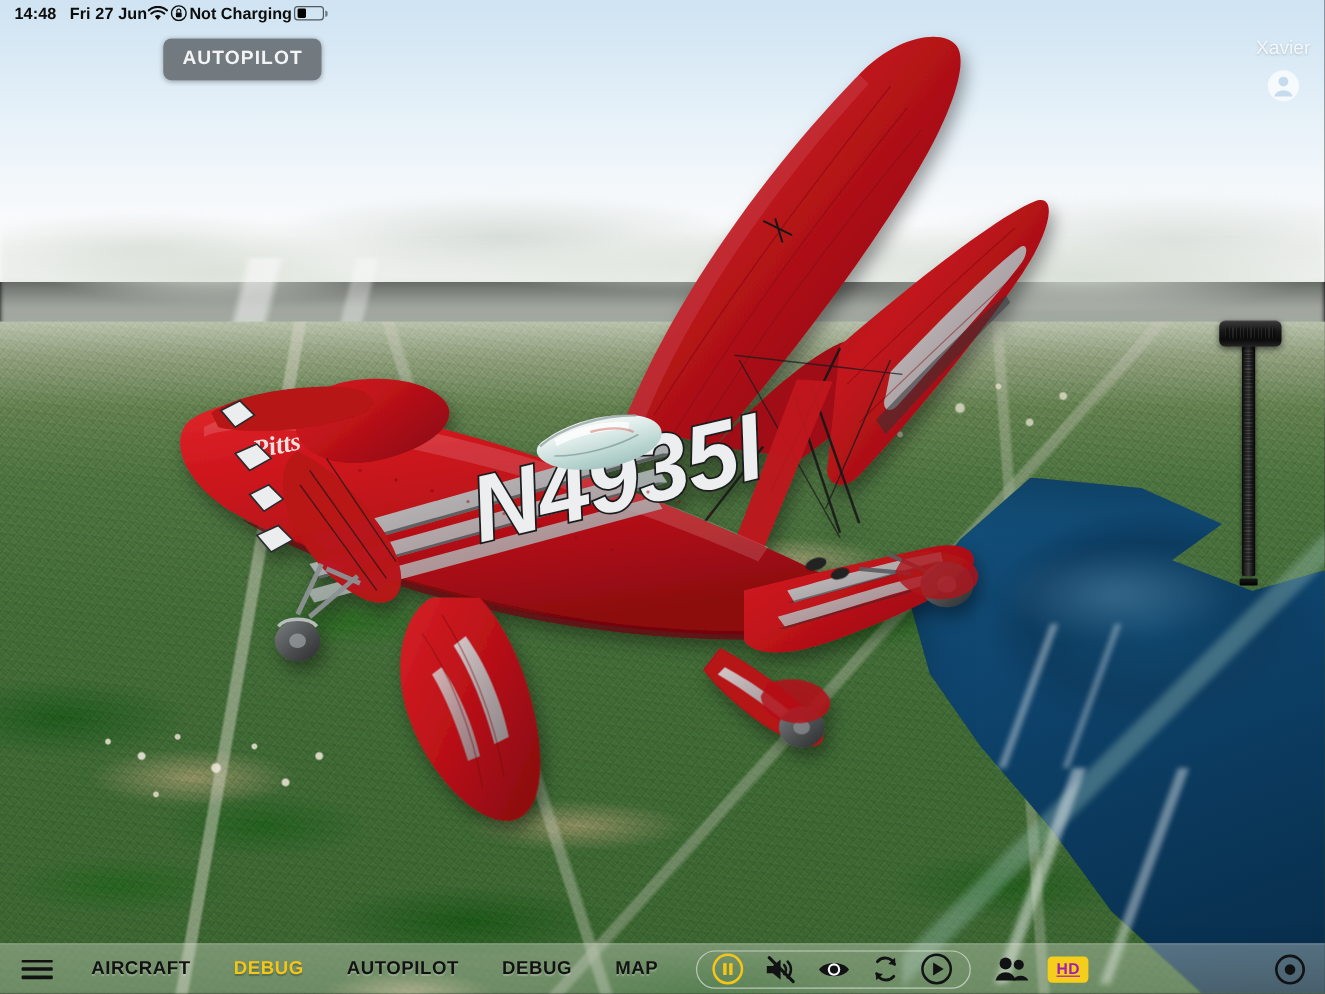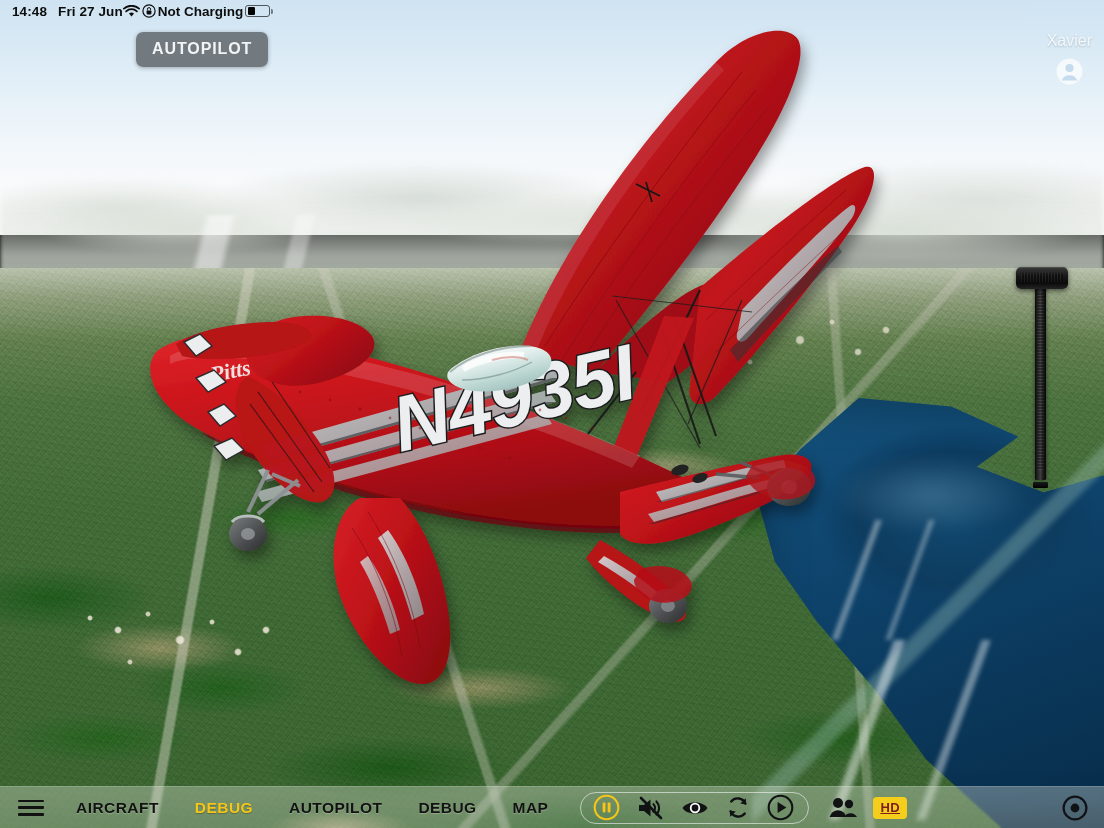--- a/index.html
+++ b/index.html
@@ -231,21 +231,21 @@
   .ctrl-group {
     display:flex; align-items:center; gap:17px; margin-left:14px;
     padding:3px 14px 3px 12px; border:1.3px solid rgba(255,255,255,.55); border-radius:17px;
     height:32px;
   }
   .ctrl { cursor:pointer; display:flex; align-items:center; justify-content:center; }
   .ctrl svg { display:block; }
 
   .extras { display:flex; align-items:center; gap:15px; margin-left:19px; }
   .hd-badge {
-    background:#f5ce1b; color:#7f1d1d; font-size:13px; font-weight:800; letter-spacing:.4px;
+    background:#f5ce1b; color:#a21caf; font-size:13px; font-weight:800; letter-spacing:.4px;
     padding:4px 7px 5px; border-radius:4px; cursor:pointer; line-height:1;text-decoration:underline;
   }
   .target-btn { margin-left:auto; margin-right:16px; cursor:pointer; display:flex; }
 </style>
 </head>
 <body>
 
 <div id="app">
 
   <div class="scene">

